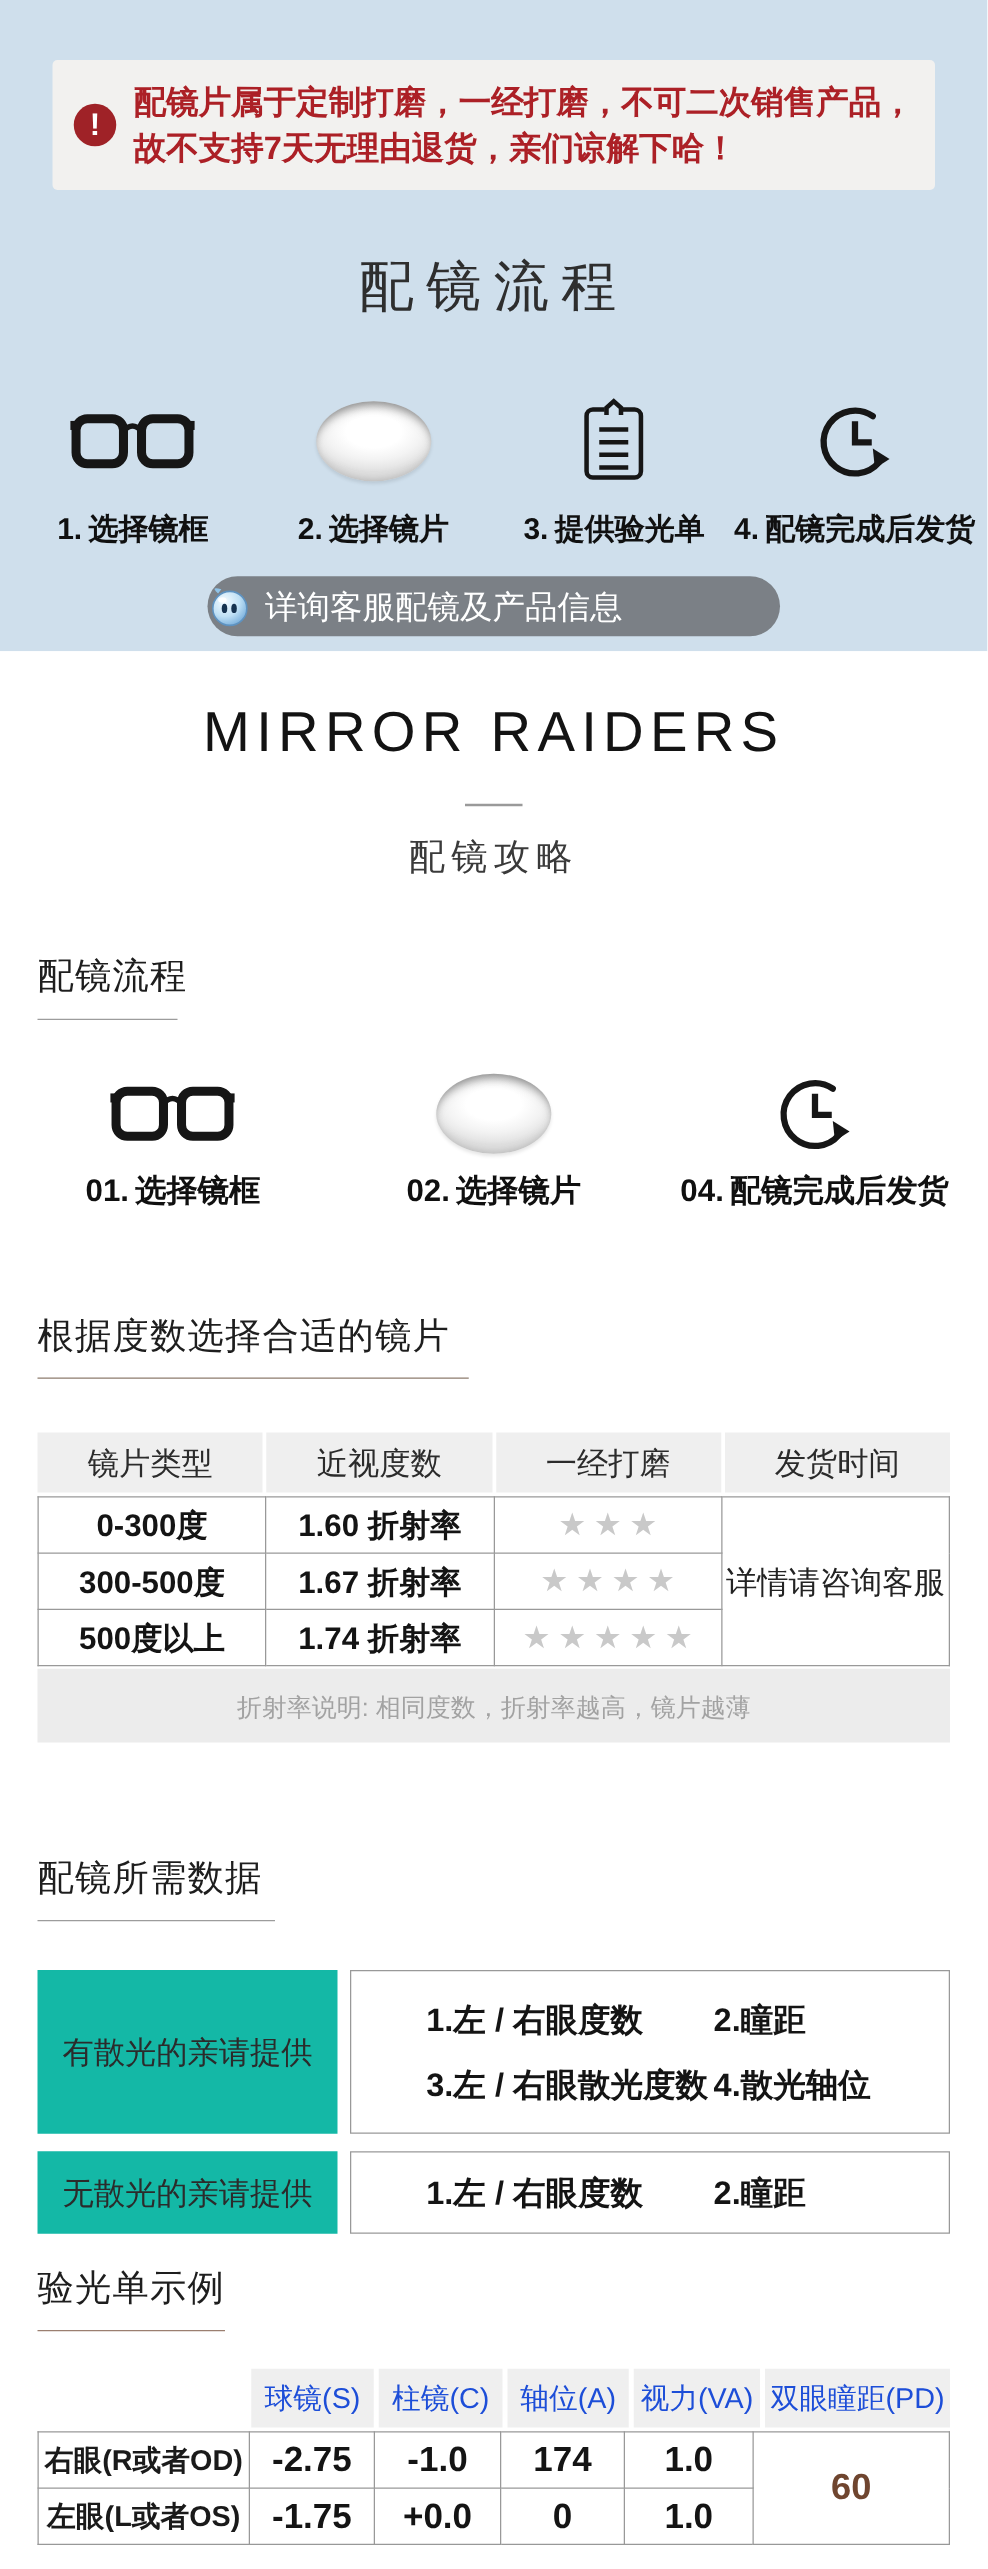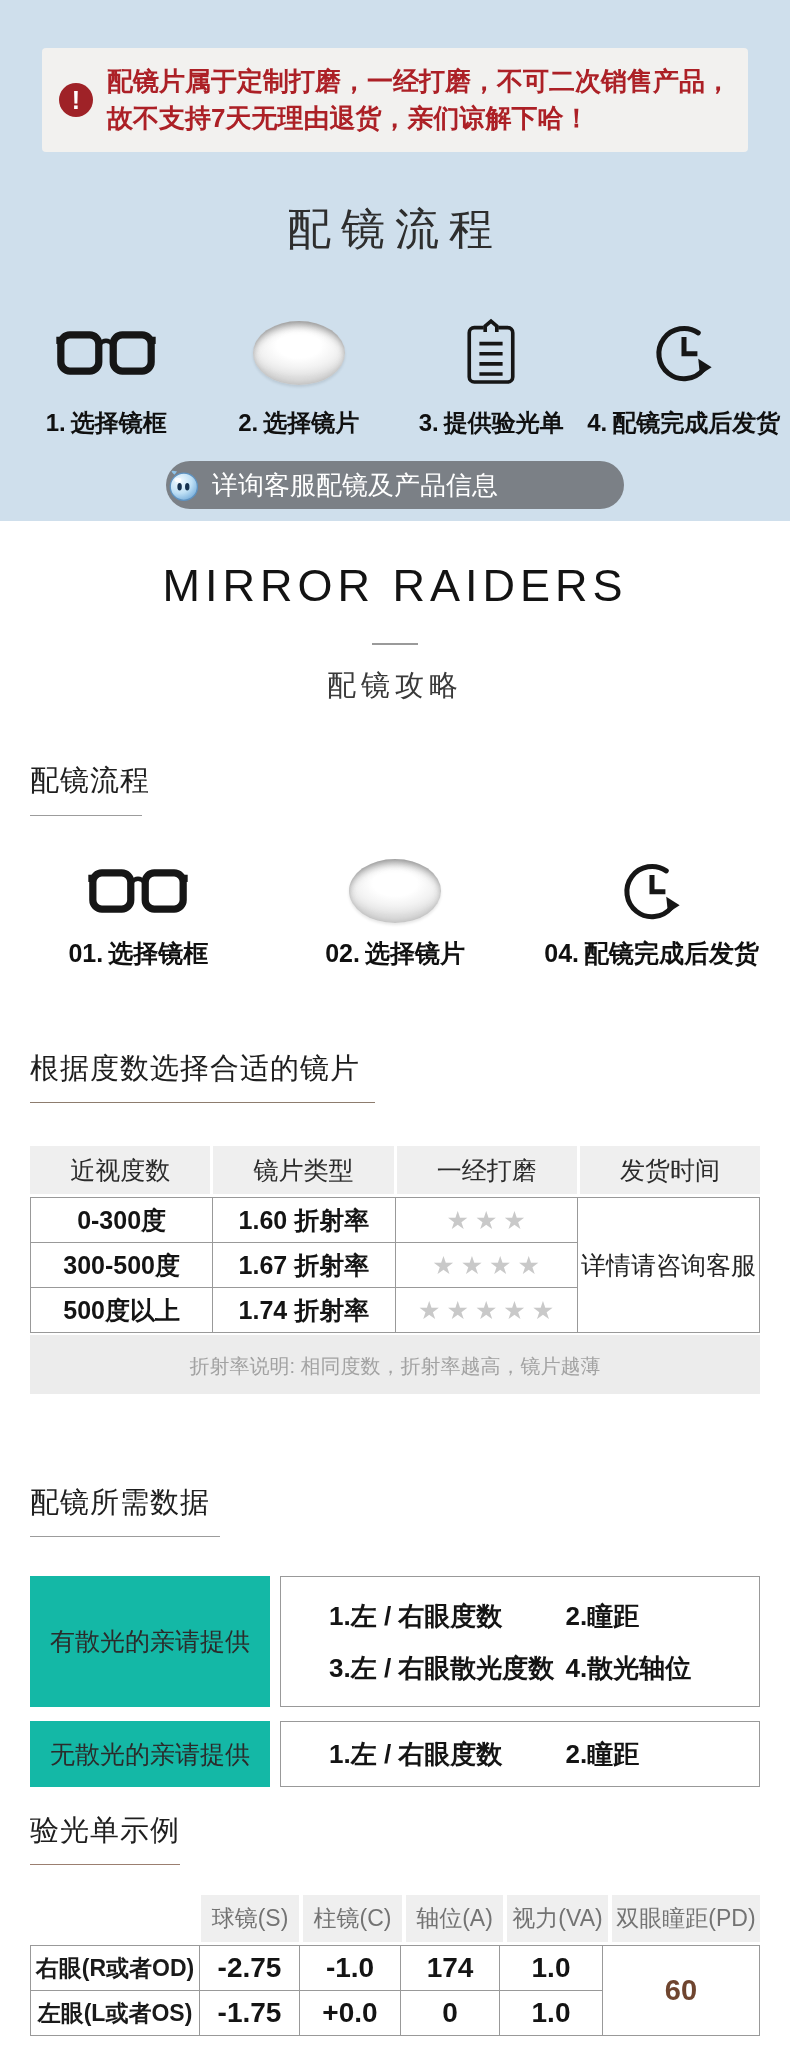--- a/index.html
+++ b/index.html
@@ -85,28 +85,28 @@
   .t2-row.a { height:131px; }
   .t2-row.b { height:66px; margin-top:14px; }
   .t2-label {
     width:240px; background:#14b8a6; display:flex; align-items:center; justify-content:center;
     font-size:25px; color:#2b2b2b; font-weight:500;
   }
   .t2-vals {
     flex:1; margin-left:10px; border:1px solid #999; background:#fff;
     display:flex; flex-direction:column; justify-content:center; padding-left:48px;
   }
-  .t2-line { display:grid; grid-template-columns:55% 45%; line-height:52px; font-size:26px; font-weight:600; color:#141414; }
+  .t2-line { display:grid; grid-template-columns:55% 45%; line-height:52px; font-size:26px; font-weight:600; color:#141414;margin-left:12px; }
   .t2-row.b .t2-line { line-height:normal; }
   
   .t3 { width:730px; margin:30px auto 0; }
   .t3-head { display:grid; grid-template-columns:167px 98px 99px 97px 101px 1fr; column-gap:4px; }
   .t3-head > div {
     height:47px; background:#efefef; display:flex; align-items:center; justify-content:center;
-    font-size:23px; color:#737373; white-space:nowrap;
+    font-size:23px; color:#1d4ed8; white-space:nowrap;
   }
   .t3-head > .blank { background:transparent; }
   .t3 table { width:100%; border-collapse:collapse; margin-top:3px; table-layout:fixed; }
   .t3 td { border:1px solid #999; height:45px; text-align:center; }
   .t3 td.rowlab { font-size:23px; font-weight:600; color:#1a1a1a; white-space:nowrap; }
   .t3 td.num { font-size:28px; font-weight:600; color:#141414; }
   .t3 td.pd { font-size:29px; font-weight:600; color:#6f452f; }
   svg.icon { display:block; }
 </style>
 </head>
@@ -245,22 +245,22 @@
         <span class="step-num">04.</span><span>配镜完成后发货</span>
       </div>
     </div>
   </div>
 
   <div class="section-h h-guide">根据度数选择合适的镜片</div>
   <div class="underline u-guide"></div>
 
   <div class="t1">
     <div class="t1-head">
+      <div>镜片类型</div>
       <div>近视度数</div>
-      <div>镜片类型</div>
       <div>一经打磨</div>
       <div>发货时间</div>
     </div>
     <table>
       <tbody>
           <tr>
         <td>0-300度</td>
         <td>1.60 折射率</td>
         <td class="stars">★★★</td>
         <td class="merged" rowspan="3">详情请咨询客服</td>

